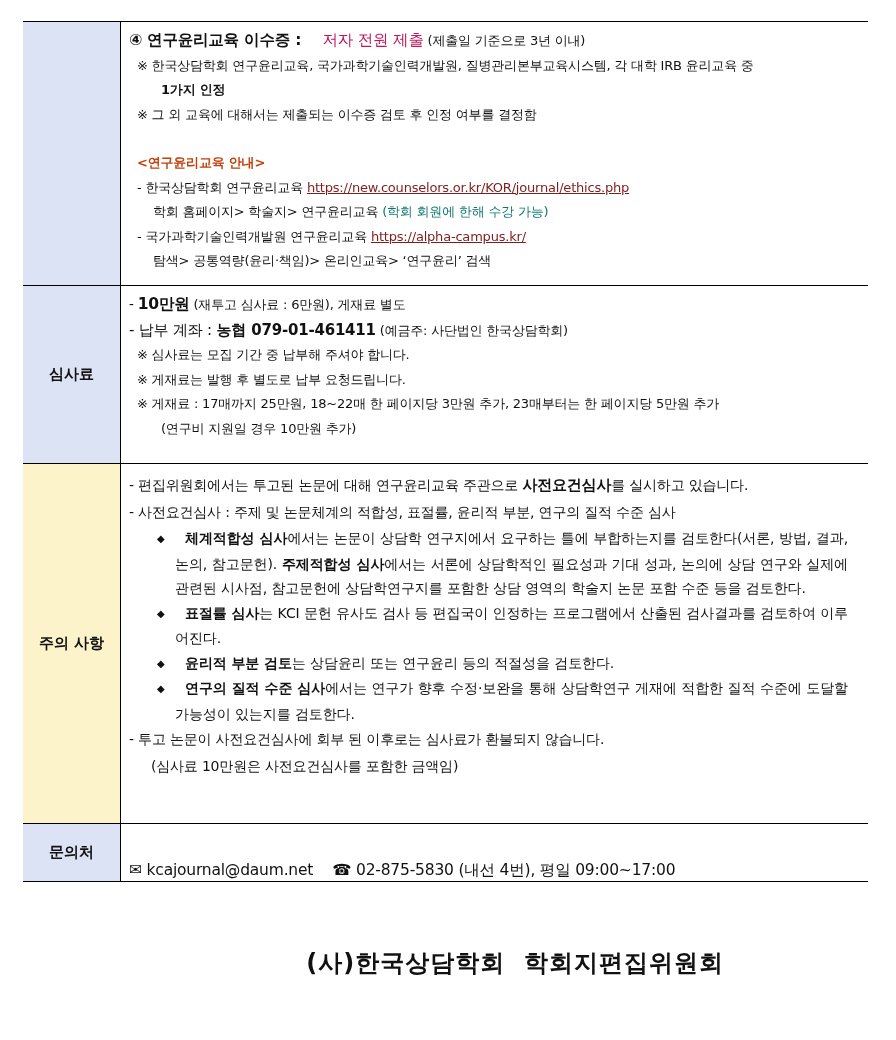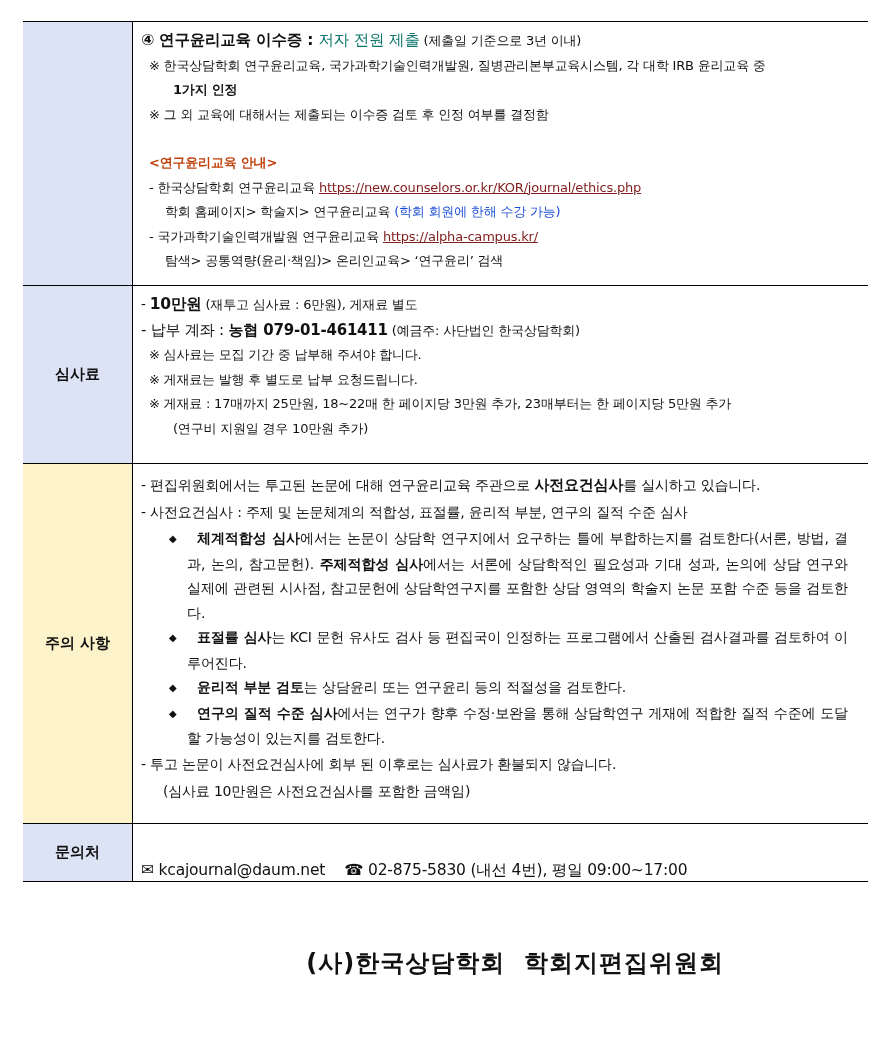--- a/index.html
+++ b/index.html
@@ -9,35 +9,35 @@
     color: #111111;
   }
   .tbl {
     position: absolute; left: 23px; top: 21px; width: 845px;
     border-collapse: collapse; table-layout: fixed;
   }
   .tbl td { padding: 0; vertical-align: top; }
   .tbl tr { border-top: 1.5px solid #000; }
   .tbl tr:last-child { border-bottom: 1.5px solid #000; }
   .lbl {
-    width: 109px; border-right: 1.5px solid #000;
+    width: 97px; border-right: 1.5px solid #000;
     text-align: center; vertical-align: middle !important;
     font-size: 15px; font-weight: bold;
   }
   .lbl.blue { background: #dbe3f4; }
   .lbl.yellow { background: #fdf3cb; }
   .cell { padding: 6px 0 0 8px !important; }
   .ln { font-size: 13.5px; line-height: 24.5px; white-space: nowrap; letter-spacing: -0.2px; }
   .ln.sm { font-size: 13px; }
   .ind1 { padding-left: 8px; }
   .ind2 { padding-left: 32px; font-weight: bold; }
   .ind3 { padding-left: 16px; }
   .big { font-size: 15.5px; font-weight: bold; }
-  .red { color: #0f766e; }
-  .green { color: #1d4ed8; }
+  .red { color: #be185d; margin-left: 16px; }
+  .green { color: #0f766e; }
   .greenb { color: #c2410c; font-weight: bold; }
   .link { color: #7f1d1d; text-decoration: underline; }
   .b { font-weight: bold; }
   .bullet { display: inline-block; width: 28px; text-align: left; padding-left: 10px; font-size: 10px; vertical-align: 1px; }
   .blk { padding-left: 46px; font-size: 14px; line-height: 24.5px; text-align: justify; text-align-last: left; letter-spacing: -0.1px; }
   .blk .first { margin-left: -28px; }
   .r1 { height: 264px; }
   .r2 { height: 178px; }
   .r3 { height: 360px; }
   .r4 { height: 53px; }

